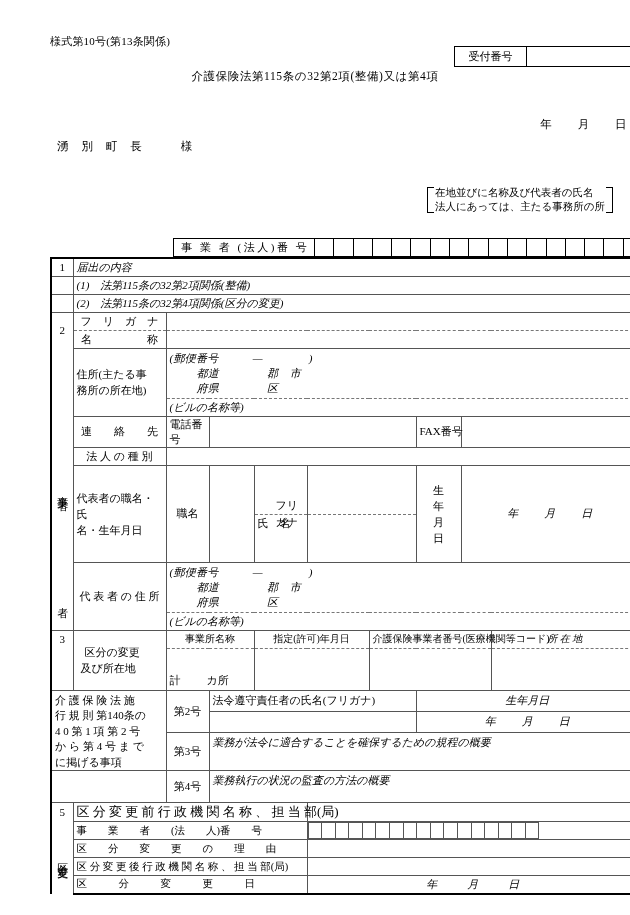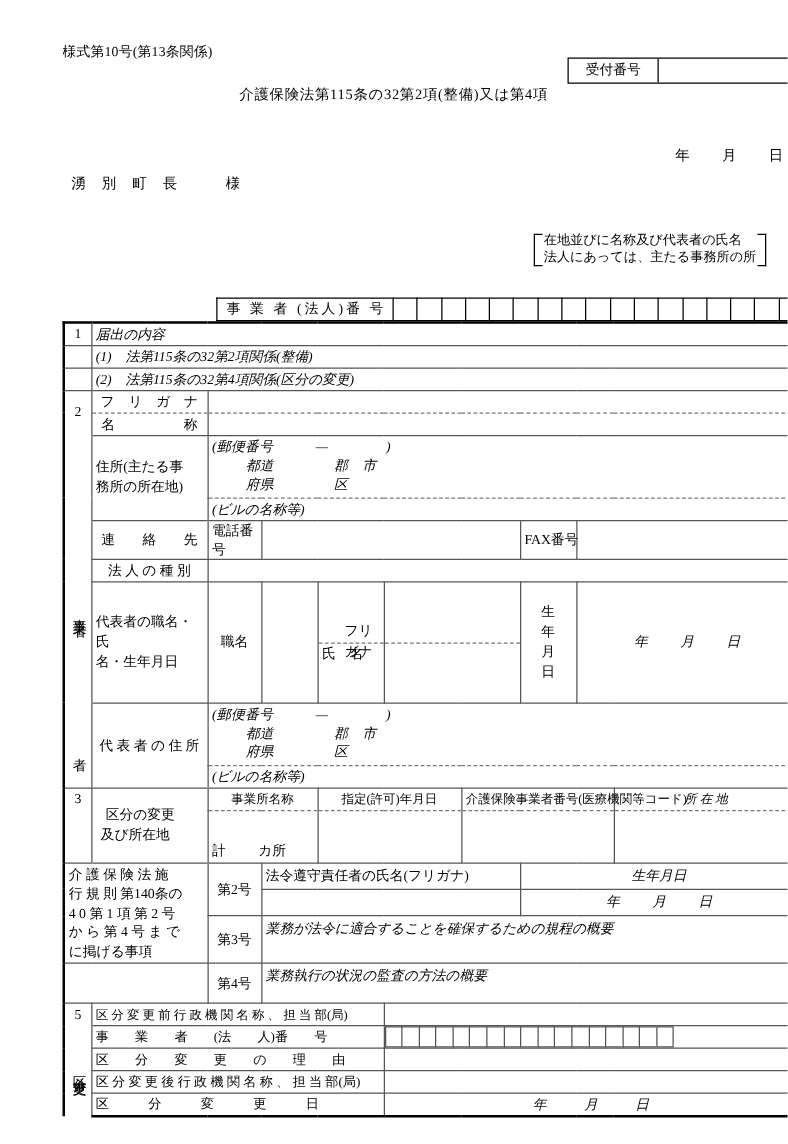--- a/index.html
+++ b/index.html
@@ -465,21 +465,21 @@
       <td class="outer-right" colspan="7" style="height:32px;vertical-align:top;padding-top:2px">業務が法令に適合することを確保するための規程の概要</td>
     </tr>
     <tr>
       <td class="outer-left nb-t" colspan="2"></td>
       <td class="ctr">第4号</td>
       <td class="outer-right" colspan="7" style="height:32px;vertical-align:top;padding-top:2px">業務執行の状況の監査の方法の概要</td>
     </tr>
 
     <tr>
       <td class="outer-left numcell nb-b">5</td>
-      <td colspan="4" class="nw" style="font-size:10px">区 分 変 更 前 行 政 機 関 名 称 、 担 当 部(局)</td>
+      <td colspan="4" class="nw" style="font-size:13px">区 分 変 更 前 行 政 機 関 名 称 、 担 当 部(局)</td>
       <td class="outer-right" colspan="5"></td>
     </tr>
     <tr>
       <td class="outer-left nb-t nb-b numcell" rowspan="4">
         <span class="vert">区分変更</span>
       </td>
       <td colspan="4" class="nw" style="font-size:10.5px">事　　業　　者　　(法　　人)番　　号</td>
       <td class="outer-right" colspan="5" style="padding:0">
         <div class="mini-cells" id="sec5-cells">
               <div class="mc"></div>

